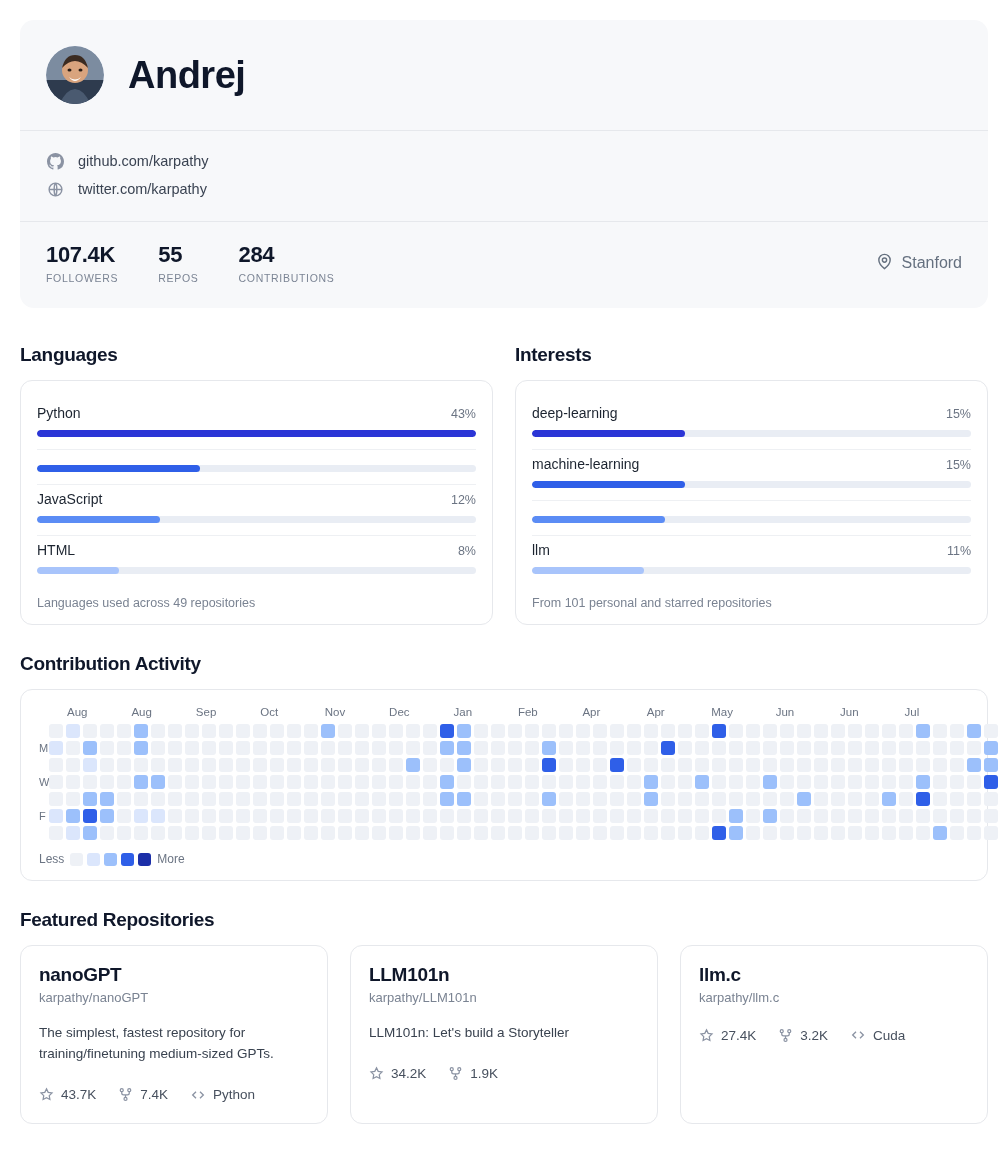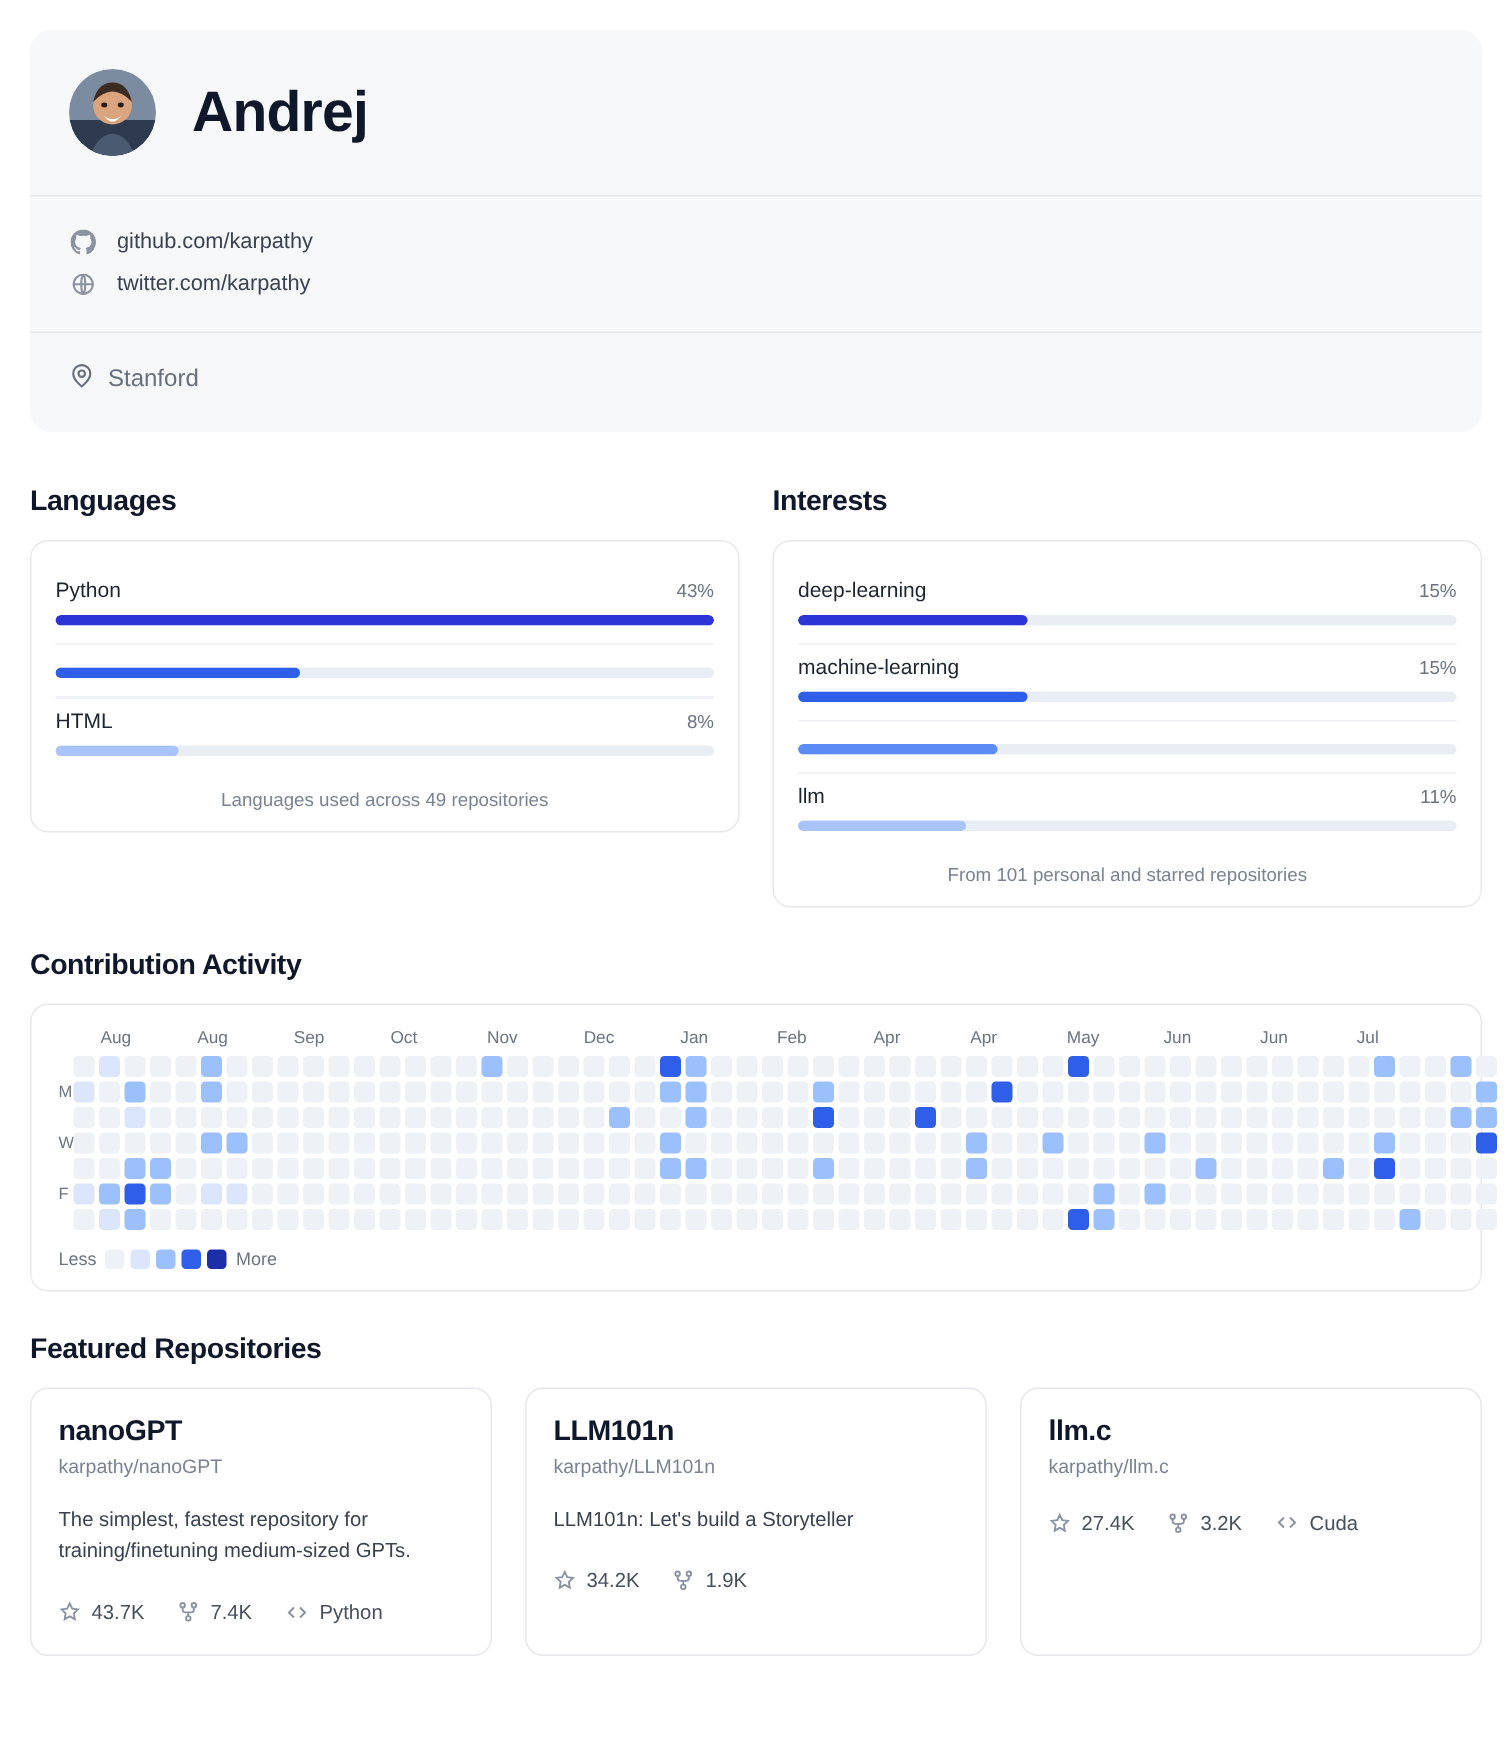--- a/index.html
+++ b/index.html
@@ -80,21 +80,21 @@
   .bar-top { display: flex; justify-content: space-between; align-items: baseline; }
   .bar-name { font-size: 14px; color: #1c2430; }
   .bar-pct { font-size: 12.5px; color: #6b7483; }
   .bar-track {
     margin-top: 9px; margin-bottom: 10px;
     height: 7px; border-radius: 4px; background: #e9edf4;
     overflow: hidden;
   }
   .bar-fill { height: 100%; border-radius: 4px; }
   .row-sep { height:1px; background:#eef0f3; }
-  .panel-foot { font-size: 12.5px; color: #7a8392; padding-top: 10px; text-align: center; }
+  .panel-foot { font-size: 12.5px; color: #7a8392; padding-top: 10px; }
 
   
   .contrib-panel {
     border: 1px solid #e6e8ec; border-radius: 12px;
     padding: 16px 18px 14px 18px; background:#fff;
   }
   .months { display: flex; margin-left: 28px; font-size: 11.5px; color:#6b7483; }
   .month-cell { width: 67.6px; }
   .grid-wrap { display: flex; margin-top: 6px; }
   .daylabels { width: 28px; display: flex; flex-direction: column; gap: 3px; font-size: 11px; color:#6b7483; }
@@ -166,20 +166,34 @@
               <path d="M3 12h18M12 3c2.5 3 2.5 15 0 18M12 3c-2.5 3-2.5 15 0 18"></path>
             </svg>
         </span>
         <span>twitter.com/karpathy</span>
       </div>
     </div>
 
     <div class="divider"></div>
 
     <div class="stats-row">
+      <div class="stats">
+        <div>
+          <div class="stat-num">107.4K</div>
+          <div class="stat-lbl">FOLLOWERS</div>
+        </div>
+        <div>
+          <div class="stat-num">55</div>
+          <div class="stat-lbl">REPOS</div>
+        </div>
+        <div>
+          <div class="stat-num">284</div>
+          <div class="stat-lbl">CONTRIBUTIONS</div>
+        </div>
+      </div>
       <div class="location">
         <span class="ic">
           <svg width="17" height="17" viewBox="0 0 24 24" fill="none" stroke="currentColor" stroke-width="2">
               <path d="M20 10c0 6-8 12-8 12s-8-6-8-12a8 8 0 1116 0z"></path>
               <circle cx="12" cy="10" r="3"></circle>
             </svg>
         </span>
         <span>Stanford</span>
       </div>
     </div>
@@ -199,20 +213,29 @@
                 <div class="bar-fill" style="width: 100%; background: rgb(43, 53, 214);"></div>
               </div>
             </div>
             <div class="row-sep"></div>
             <div class="bar-item">
               <div class="bar-track">
                 <div class="bar-fill" style="width: 37.2093%; background: rgb(47, 95, 232);"></div>
               </div>
             </div>
             <div class="row-sep"></div>
+            <div class="bar-item">
+              <div class="bar-top">
+                <span class="bar-name">JavaScript</span>
+                <span class="bar-pct">12%</span>
+              </div>
+              <div class="bar-track">
+                <div class="bar-fill" style="width: 27.907%; background: rgb(91, 140, 245);"></div>
+              </div>
+            </div>
             <div class="row-sep"></div>
             <div class="bar-item">
               <div class="bar-top">
                 <span class="bar-name">HTML</span>
                 <span class="bar-pct">8%</span>
               </div>
               <div class="bar-track">
                 <div class="bar-fill" style="width: 18.6047%; background: rgb(168, 196, 251);"></div>
               </div>
             </div>

